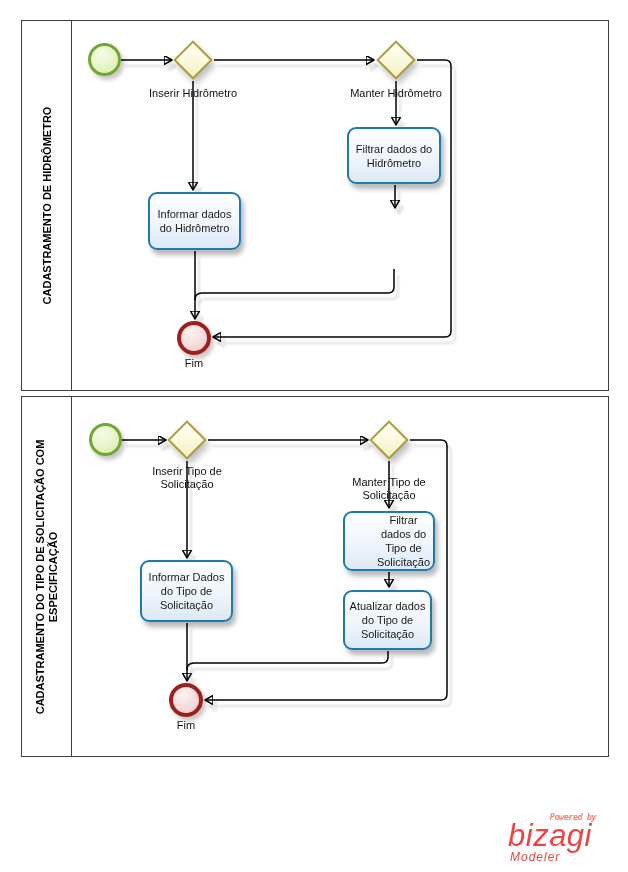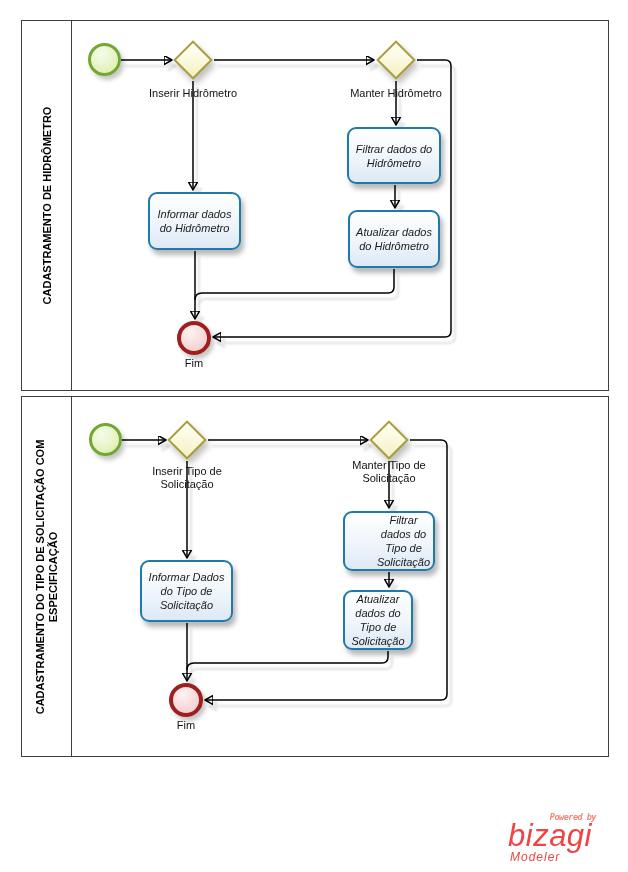--- a/index.html
+++ b/index.html
@@ -36,21 +36,21 @@
   .gateway{
     width:24px;height:24px;border:2px solid #ab9d3c;transform:rotate(45deg);
     background:linear-gradient(135deg,#fdfdec 25%,#f4f0c0);
   }
   .task{
     position:absolute;box-sizing:border-box;
     border:2px solid #2079ac;border-radius:9px;
     background:linear-gradient(#feffff,#eff5fb 55%,#dde9f6);
     box-shadow:3px 5px 5px rgba(0,0,0,0.28);
     display:flex;align-items:center;justify-content:center;
-    text-align:center;font-size:11px;line-height:14px;padding:2px 3px;font-style:italic;
+    text-align:center;font-size:11px;line-height:14px;padding:2px 3px;
   }
   .end-event{
     position:absolute;width:26px;height:26px;border-radius:50%;
     border:4px solid #9e1f1f;
     background:radial-gradient(circle at 38% 30%, #fdf2f2, #f8dcdc 50%, #f1c6c6);
     box-shadow:3px 4px 4px rgba(0,0,0,0.22);
   }
   .node-label{
     position:absolute;text-align:center;font-size:11px;line-height:13px;color:#111;
   }
@@ -120,48 +120,45 @@
   <div class="node-label" style="left:341px;top:87px;width:110px;">Manter Hidrômetro</div>
 
   <div class="task" style="left:148px;top:192px;width:93px;height:58px;">
     <span>Informar dados do Hidrômetro</span>
   </div>
 
   <div class="task" style="left:347px;top:127px;width:94px;height:57px;">
     <span>Filtrar dados do Hidrômetro</span>
   </div>
 
-  <div class="task" style="left:348px;top:210px;width:92px;height:58px;">
-    <span>Atualizar dados do Hidrômetro</span>
-  </div>
 
   <div class="end-event" style="left:177px;top:321px;"></div>
   <div class="node-label" style="left:154px;top:357px;width:80px;">Fim</div>
 
   <div class="start-event" style="left:89px;top:423px;"></div>
 
   <div class="gateway-wrap" style="left:173px;top:426px;">
     <div class="gateway"></div>
   </div>
   <div class="node-label" style="left:132px;top:465px;width:110px;">Inserir Tipo de Solicitação</div>
 
   <div class="gateway-wrap" style="left:375px;top:426px;">
     <div class="gateway"></div>
   </div>
-  <div class="node-label" style="left:334px;top:459px;width:110px;">Manter Tipo de Solicitação</div>
+  <div class="node-label" style="left:334px;top:476px;width:110px;">Manter Tipo de Solicitação</div>
 
   <div class="task" style="left:140px;top:560px;width:93px;height:62px;">
     <span>Informar Dados do Tipo de Solicitação</span>
   </div>
 
   <div class="task" style="left:343px;top:511px;width:92px;height:60px;padding-left:32px;">
     <span>Filtrar dados do Tipo de Solicitação</span>
   </div>
 
-  <div class="task" style="left:343px;top:590px;width:70px;height:60px;">
+  <div class="task" style="left:343px;top:590px;width:89px;height:60px;">
     <span>Atualizar dados do Tipo de Solicitação</span>
   </div>
 
   <div class="end-event" style="left:169px;top:683px;"></div>
   <div class="node-label" style="left:146px;top:719px;width:80px;">Fim</div>
 
   <div class="brand">
     <div class="powered">Powered by</div>
     <div class="bizagi">bizagi</div>
     <div class="modeler">Modeler</div>

